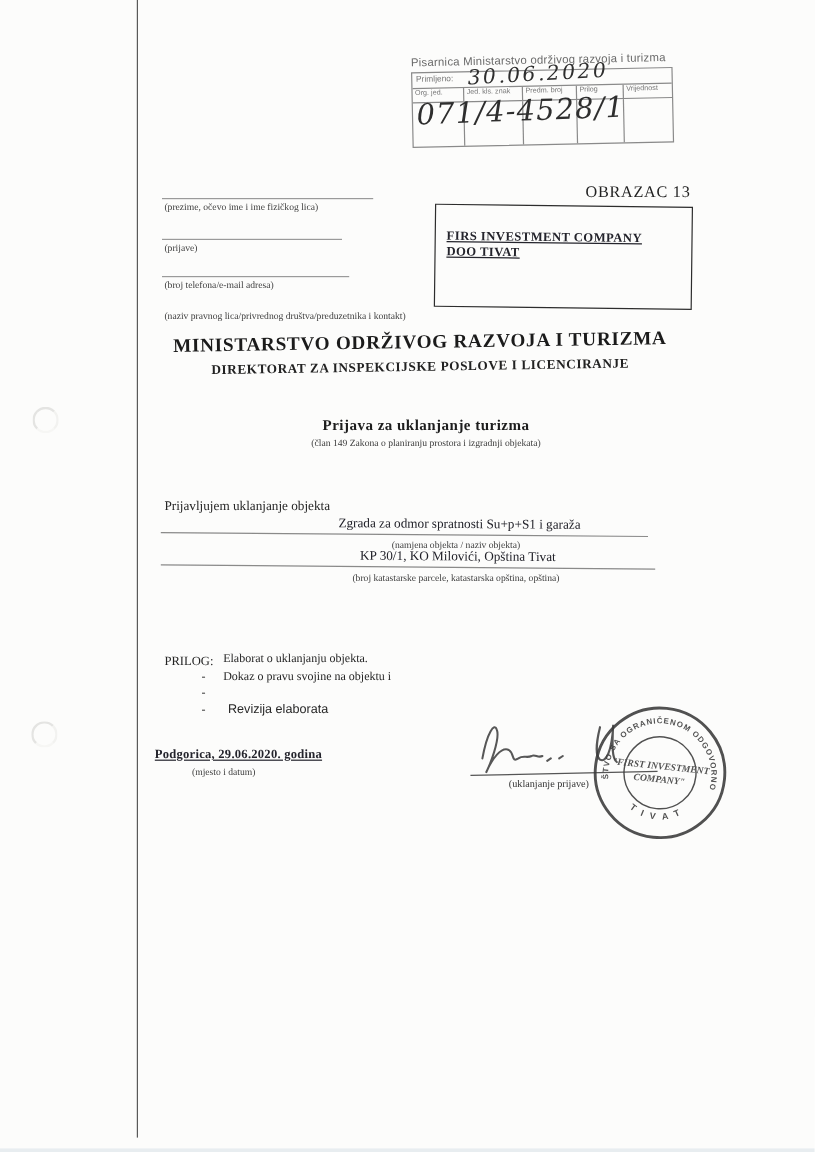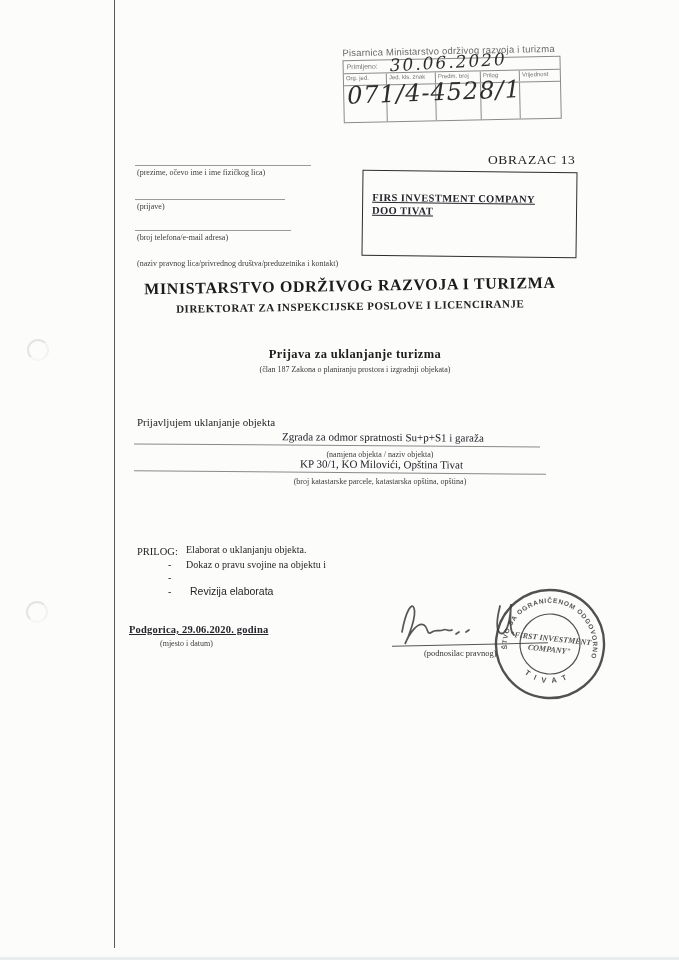--- a/index.html
+++ b/index.html
@@ -127,21 +127,21 @@
     <div class="app-line">DOO TIVAT</div>
   </div>
 
   <div class="abs ministry-wrap">
     <div class="ministry">MINISTARSTVO ODRŽIVOG RAZVOJA I TURIZMA</div>
     <div class="directorate">DIREKTORAT ZA INSPEKCIJSKE POSLOVE I LICENCIRANJE</div>
   </div>
 
   <div class="abs ftitle-wrap">
     <div class="ftitle">Prijava za uklanjanje turizma</div>
-    <div class="fsub">(član 187 Zakona o planiranju prostora i izgradnji objekata)</div>
+    <div class="fsub">(član 149 Zakona o planiranju prostora i izgradnji objekata)</div>
   </div>
 
   <div class="abs statement">Prijavljujem uklanjanje objekta</div>
 
   <div class="abs val-text obj-text">Zgrada za odmor spratnosti Su+p+S1 i garaža</div>
   <div class="abs obj-rule"></div>
   <div class="abs small-label obj-label">(namjena objekta / naziv objekta)</div>
 
   <div class="abs val-text par-text">KP 30/1, KO Milovići, Opština Tivat</div>
   <div class="abs par-rule"></div>
@@ -156,21 +156,21 @@
   <span class="p-item p-alt" style="left:190px;top:585px;">Revizija elaborata</span>
 
   <div class="abs place-date">Podgorica, 29.06.2020. godina</div>
   <div class="abs small-label place-label">(mjesto i datum)</div>
 
   <svg class="abs sig-svg" width="160" height="58" viewBox="0 0 160 58">
     <path d="M6 40 C10 18, 16 10, 18 16 C21 24, 12 46, 9 52 C14 40, 22 30, 28 33 C33 36, 30 44, 36 40 C40 37, 43 40, 47 38 C50 36, 52 40, 56 38 M60 42 l3 -2 M70 40 l3 -2" fill="none" stroke="#3a3a3a" stroke-width="1.7" stroke-linecap="round" opacity=".85"></path>
     <path d="M104 14 C101 26, 100 38, 104 41 C109 44, 114 34, 115 12 C114 30, 114 40, 118 43" fill="none" stroke="#3a3a3a" stroke-width="1.8" stroke-linecap="round" opacity=".85"></path>
   </svg>
   <div class="abs sig-rule"></div>
-  <div class="abs small-label sig-label">(podnosilac pravnog)</div>
+  <div class="abs small-label sig-label">(uklanjanje prijave)</div>
 
   <svg class="abs stamp-svg" width="116" height="116" viewBox="0 0 116 116">
     <g fill="none" stroke="#3a3a3a">
       <circle cx="58" cy="58" r="54" stroke-width="2.4"></circle>
       <circle cx="58" cy="58" r="30" stroke-width="1.2"></circle>
     </g>
     <defs>
       <path id="arc-top" d="M 16 69 A 43 43 0 1 1 100 69" fill="none"></path>
       <path id="arc-bottom" d="M 22 73 A 39 39 0 0 0 94 73" fill="none"></path>
     </defs>

